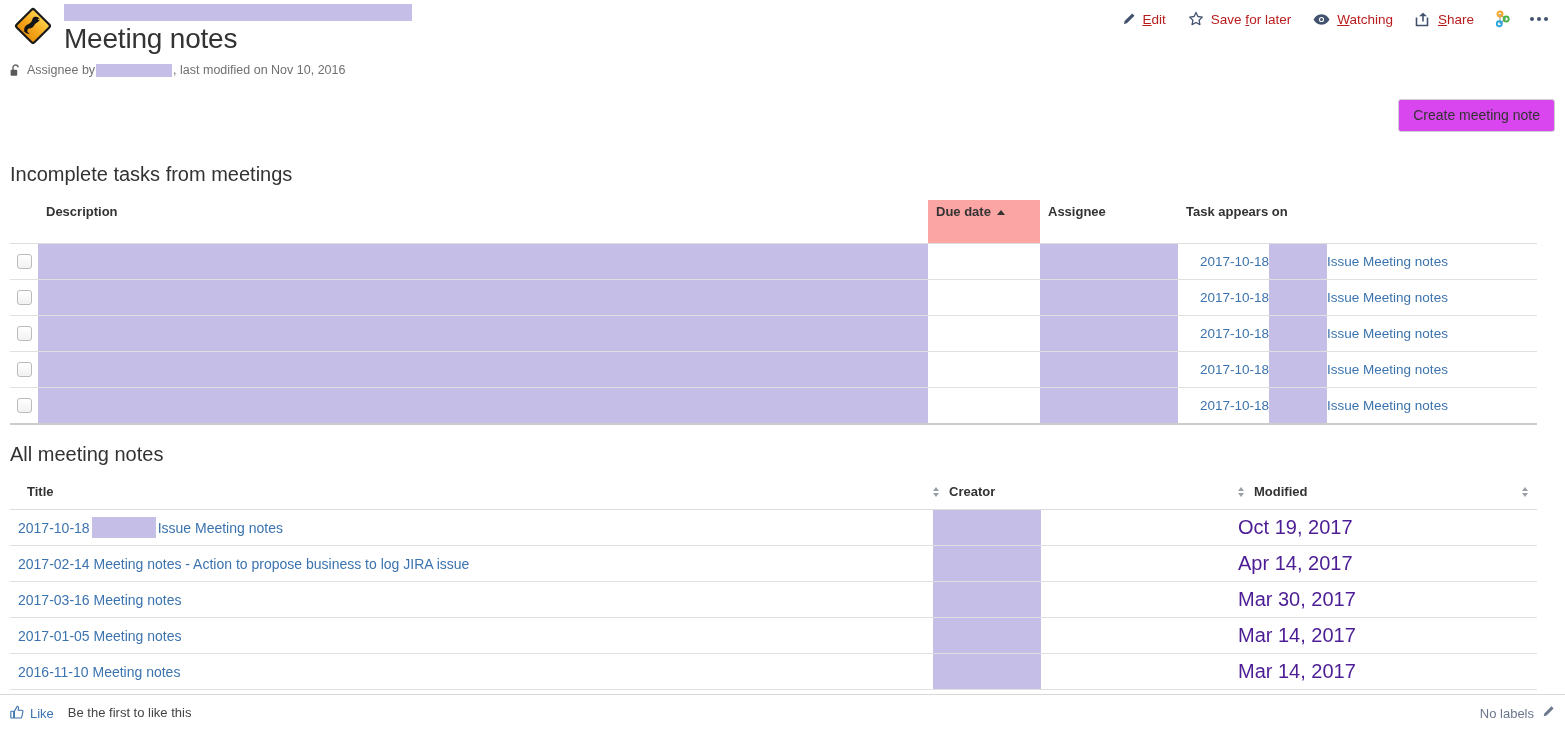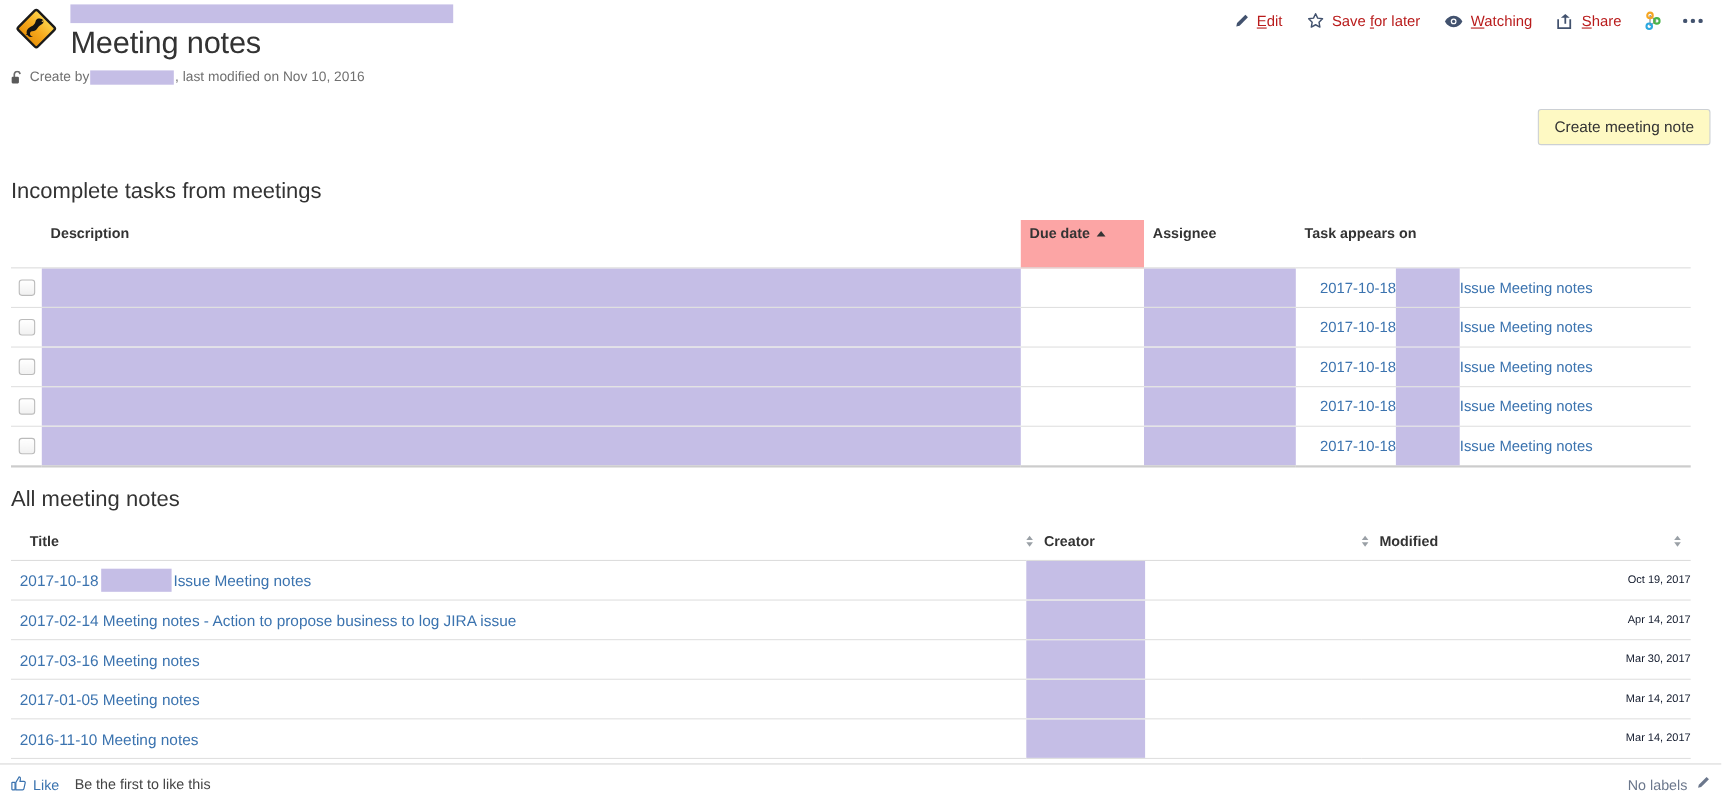--- a/index.html
+++ b/index.html
@@ -57,21 +57,21 @@
   .tool-item .tool-label u { text-decoration: underline; }
   .tool-icon { display: inline-flex; align-items: center; justify-content: center; }
   .tool-item.icon-only { padding: 4px 9px; }
 
   .dots { display: flex; gap: 3px; align-items: center; }
   .dots i { width: 4px; height: 4px; border-radius: 50%; background: #42526e; display: block; }
 
   
   .create-btn {
     position: absolute; right: 10px; top: 99px;
-    background: #fef9c3;
+    background: #d946ef;
     border: 1px solid #ccd0d4;
     border-radius: 3px;
     padding: 7px 14px 8px;
     font-size: 14px;
     color: #333333;
     font-family: "Liberation Sans", sans-serif;
     cursor: pointer;
     line-height: 16px;
   }
 
@@ -178,21 +178,21 @@
     border-right: 4px solid transparent;
     border-bottom: 5px solid #333333;
     margin-left: 6px; vertical-align: middle;
   }
 
   .title-cell { display: flex; align-items: center; font-size: 14px; padding-left: 8px; }
   .title-cell a { color: #3b73af; text-decoration: none; cursor: pointer; }
   .title-redact-inline { width: 64px; height: 21px; margin: 0 2px; }
 
   .creator-fill { display: block; height: 35px; background: #c5bee6; width: 108px; }
-  .modified-cell { font-size: 10px; color: #0f172a; text-align: right; padding-right: 48px; }
+  .modified-cell { font-size: 20px; color: #4c1d95; text-align: left; padding-right: 48px; }
 
   
   .footer-rule {
     position: absolute; left: 0; right: 0; top: 694px;
     height: 1px; background: #d8d8d8;
   }
   .footer {
     position: absolute; left: 10px; right: 10px; top: 705px;
     display: flex; align-items: center; justify-content: space-between;
     font-size: 13px; color: #444444;
@@ -231,21 +231,21 @@
 
     <h1 class="page-title" id="page-title">Meeting notes</h1>
 
     <div class="byline">
       <span class="lock-icon">
         <svg width="11" height="13" viewBox="0 0 11 13">
           <path d="M3 6V3.6C3 2.2 4.1 1 5.6 1C7 1 8.1 2.1 8.2 3.4" fill="none" stroke="#6b6b6b" stroke-width="1.5"></path>
           <rect x="0.6" y="5.8" width="6.6" height="6" rx="1" fill="#5a5a5a"></rect>
         </svg>
       </span>
-      <span>Create by</span>
+      <span>Assignee by</span>
       <span class="redact author-redact"></span>
       <span>, last modified on Nov 10, 2016</span>
     </div>
 
     <div class="toolbar">
 
       <div class="tool-item">
         <span class="tool-icon">
           <svg width="15" height="15" viewBox="0 0 15 15">
             <path d="M11.2 1.4l2.3 2.3-7.6 7.6-3 0.7 0.7-3z" fill="#42526e"></path>

